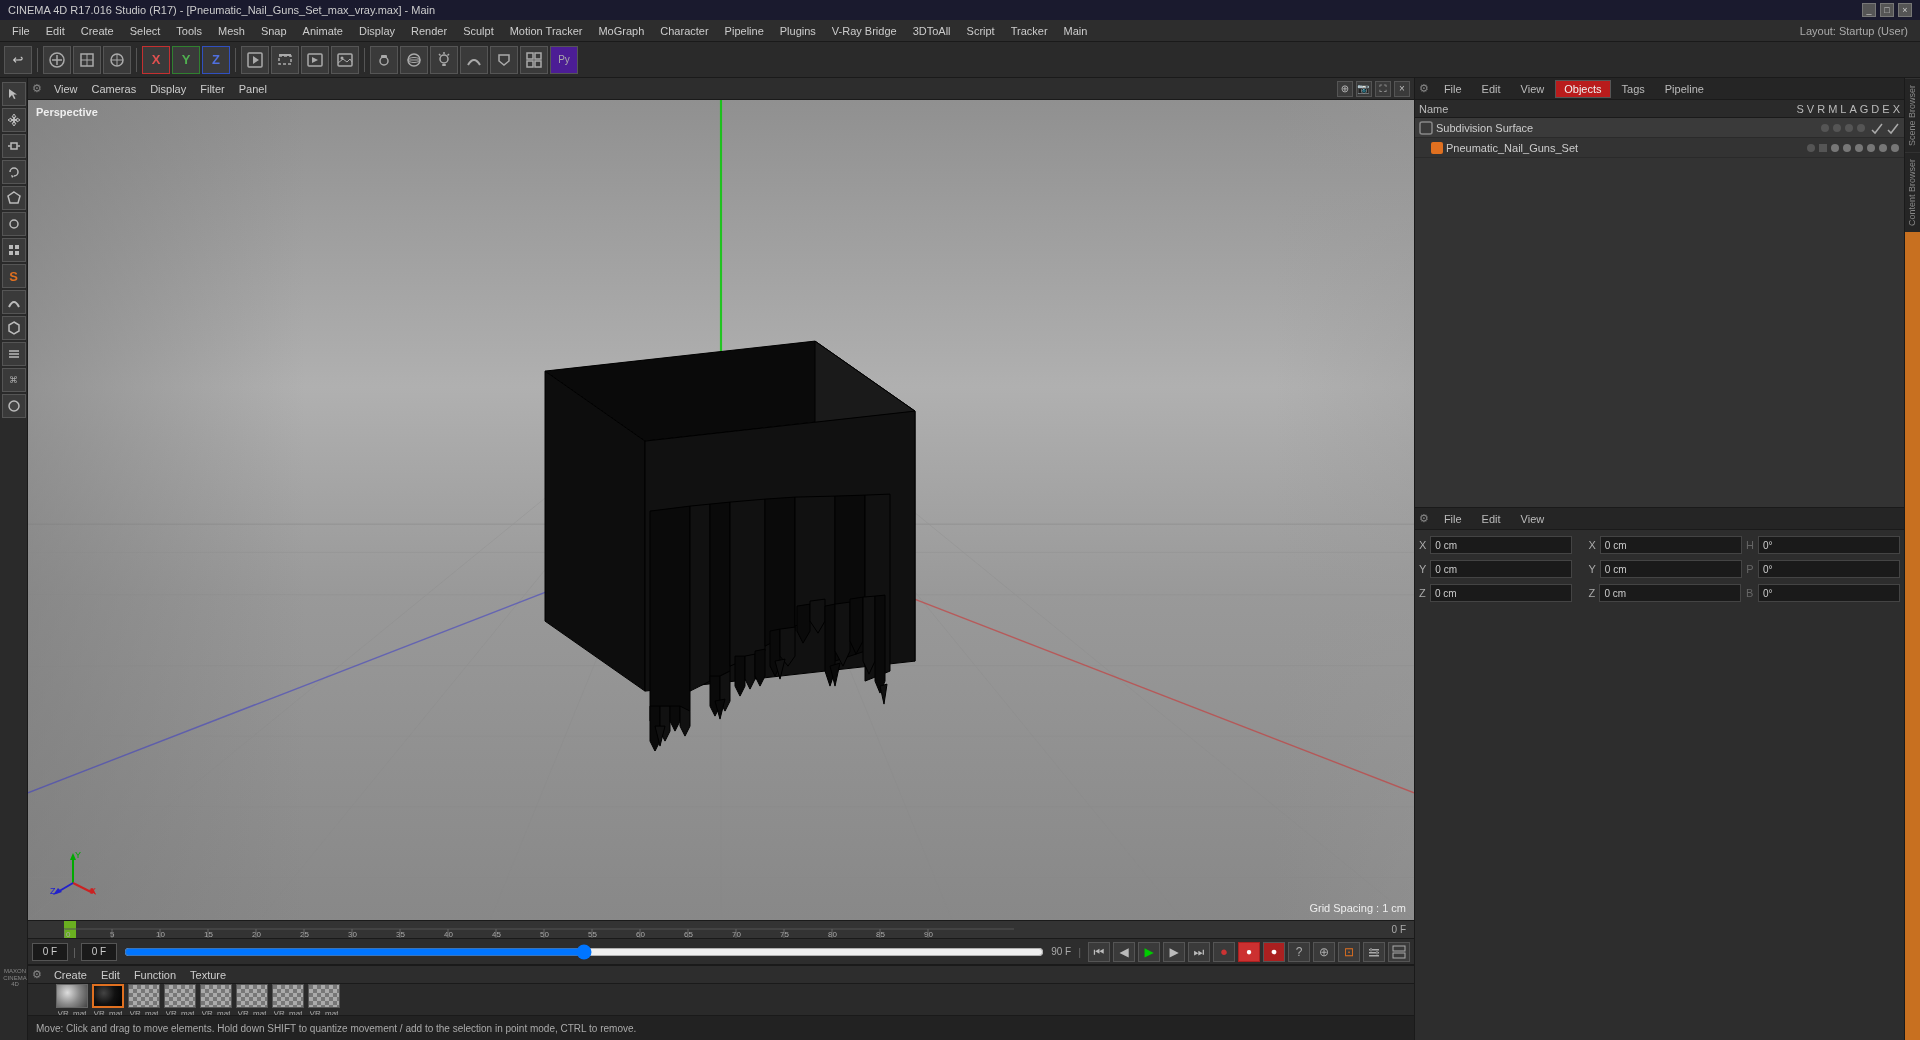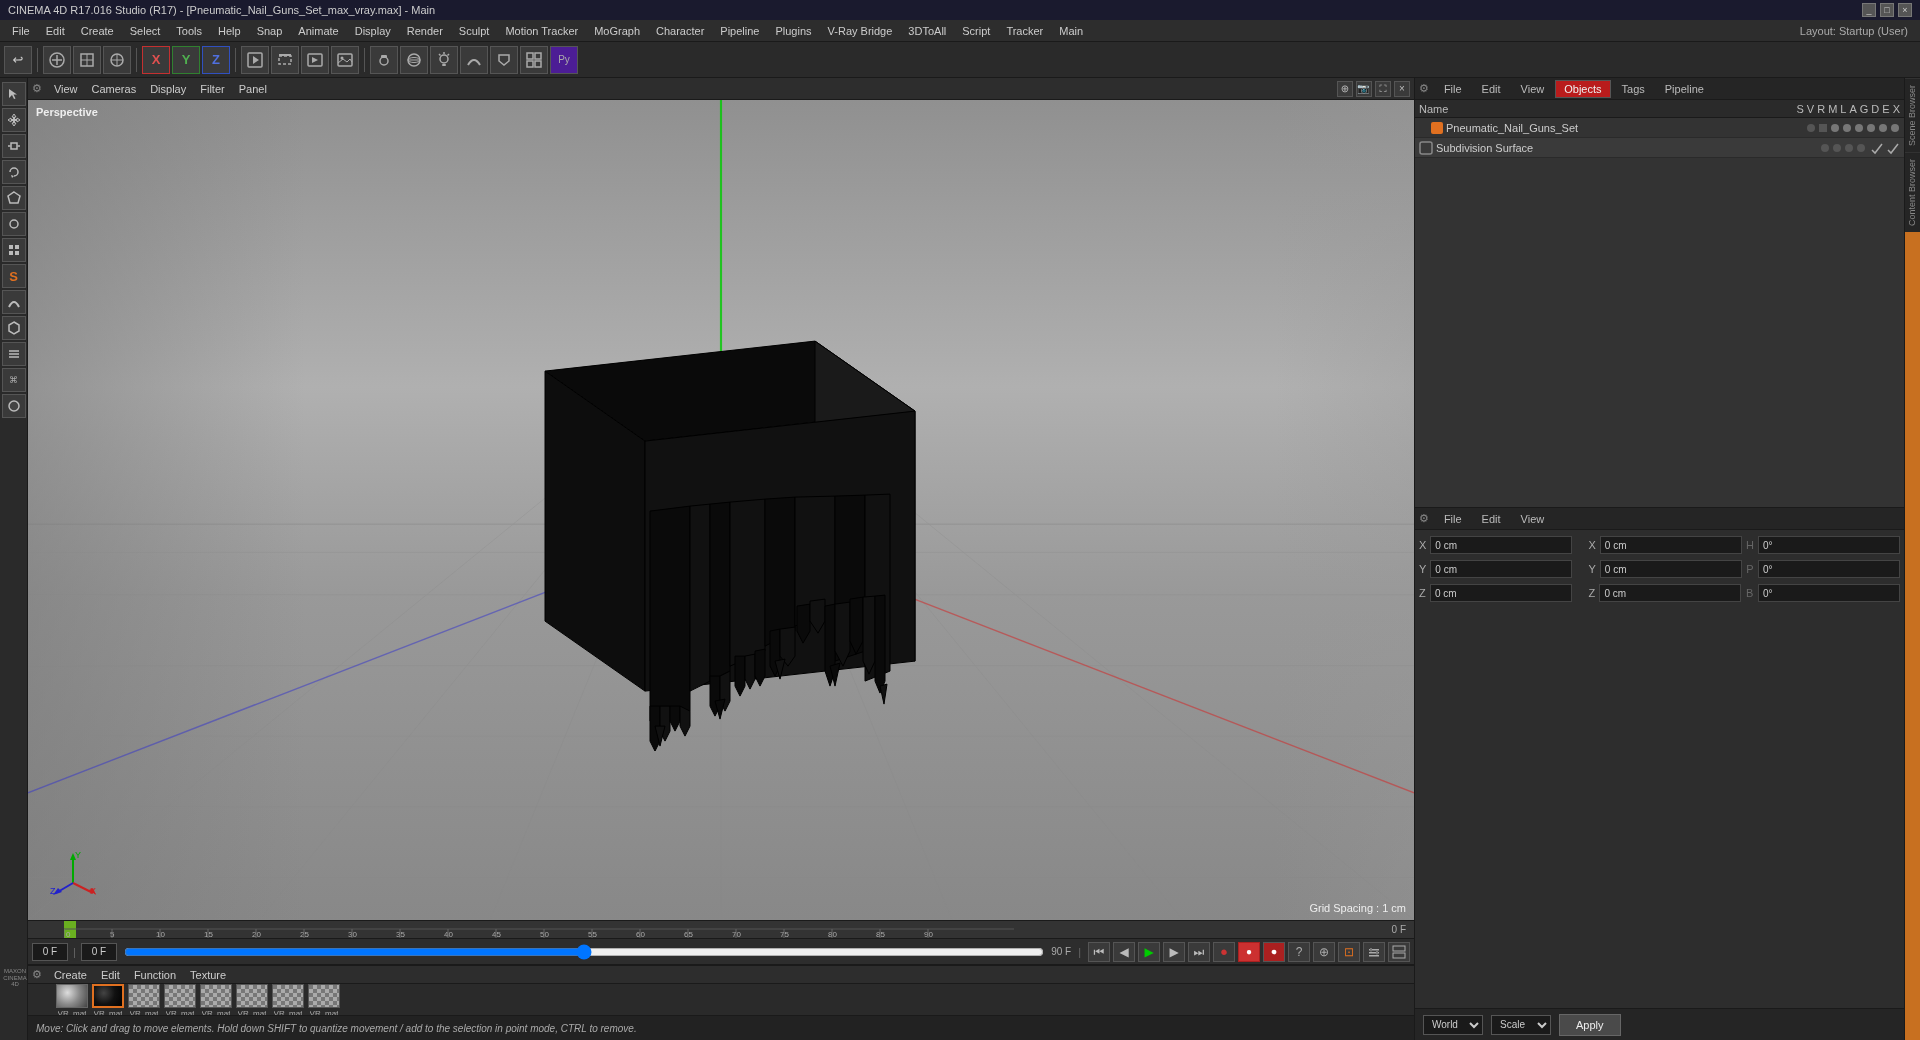--- a/index.html
+++ b/index.html
@@ -313,21 +313,20 @@
     
     #statusbar {
       height: 14px;
       background: #222;
       display: flex;
       align-items: center;
       padding: 12px 8px;
       border-top: 1px solid #1a1a1a;
       color: #aaa;
       font-size: 10px;
-      font-style: italic;
     }
 
     
     #right-panel {
       width: 490px;
       background: #2d2d2d;
       border-left: 1px solid #1a1a1a;
       display: flex;
       flex-direction: column;
     }
@@ -519,21 +518,21 @@
     <div class="title-btn">×</div>
   </div>
 </div>
 
 <div id="menubar">
   <span class="menu-item">File</span>
   <span class="menu-item">Edit</span>
   <span class="menu-item">Create</span>
   <span class="menu-item">Select</span>
   <span class="menu-item">Tools</span>
-  <span class="menu-item">Help</span>
+  <span class="menu-item">Mesh</span>
   <span class="menu-item">Snap</span>
   <span class="menu-item">Animate</span>
   <span class="menu-item">Display</span>
   <span class="menu-item">Render</span>
   <span class="menu-item">Sculpt</span>
   <span class="menu-item">Motion Tracker</span>
   <span class="menu-item">MoGraph</span>
   <span class="menu-item">Character</span>
   <span class="menu-item">Pipeline</span>
   <span class="menu-item">Plugins</span>
@@ -1027,20 +1026,48 @@
               <span>M</span>
               <span>L</span>
               <span>A</span>
               <span>G</span>
               <span>D</span>
               <span>E</span>
               <span>X</span>
           </div>
         </div>
 
+        <div style="height:20px; display:flex; align-items:center; padding:0 4px; border-bottom:1px solid #2a2a2a; cursor:pointer; background:#3a3a3a;">
+          <svg width="14" height="14" viewBox="0 0 14 14" style="margin-right:3px;">
+              <rect x="1" y="1" width="12" height="12" rx="2" fill="none" stroke="#888" stroke-width="1.5"></rect>
+            </svg>
+          <span style="flex:1; font-size:11px; color:#ccc;">Subdivision Surface</span>
+          <div style="display:flex; gap:2px; margin-right:4px;">
+            <svg width="10" height="10" viewBox="0 0 10 10">
+                <circle cx="5" cy="5" r="4" fill="#555"></circle>
+              </svg>
+            <svg width="10" height="10" viewBox="0 0 10 10">
+                <circle cx="5" cy="5" r="4" fill="#555"></circle>
+              </svg>
+            <svg width="10" height="10" viewBox="0 0 10 10">
+                <circle cx="5" cy="5" r="4" fill="#555"></circle>
+              </svg>
+            <svg width="10" height="10" viewBox="0 0 10 10">
+                <circle cx="5" cy="5" r="4" fill="#555"></circle>
+              </svg>
+          </div>
+
+          <svg width="14" height="14" viewBox="0 0 14 14" style="margin-right:2px;">
+              <path d="M2 9 L5 12 L12 3" fill="none" stroke="#aaa" stroke-width="1.5"></path>
+            </svg>
+          <svg width="14" height="14" viewBox="0 0 14 14">
+              <path d="M2 9 L5 12 L12 3" fill="none" stroke="#aaa" stroke-width="1.5"></path>
+            </svg>
+        </div>
+
         <div style="height:20px; display:flex; align-items:center; padding:0 4px 0 16px; border-bottom:1px solid #2a2a2a; cursor:pointer;">
           <div style="width:12px; height:12px; background:#e07020; border-radius:2px; margin-right:3px;"></div>
           <span style="flex:1; font-size:11px; color:#ccc;">Pneumatic_Nail_Guns_Set</span>
 
           <div style="display:flex; gap:2px;">
             <svg width="10" height="10" viewBox="0 0 10 10">
                 <circle cx="5" cy="5" r="4" fill="#555"></circle>
               </svg>
             <svg width="10" height="10" viewBox="0 0 10 10">
                 <rect x="1" y="1" width="8" height="8" fill="#555"></rect>
@@ -1058,48 +1085,20 @@
                 <circle cx="5" cy="5" r="4" fill="#777"></circle>
               </svg>
             <svg width="10" height="10" viewBox="0 0 10 10">
                 <circle cx="5" cy="5" r="4" fill="#777"></circle>
               </svg>
             <svg width="10" height="10" viewBox="0 0 10 10">
                 <circle cx="5" cy="5" r="4" fill="#777"></circle>
               </svg>
           </div>
         </div>
-
-        <div style="height:20px; display:flex; align-items:center; padding:0 4px; border-bottom:1px solid #2a2a2a; cursor:pointer; background:#3a3a3a;">
-          <svg width="14" height="14" viewBox="0 0 14 14" style="margin-right:3px;">
-              <rect x="1" y="1" width="12" height="12" rx="2" fill="none" stroke="#888" stroke-width="1.5"></rect>
-            </svg>
-          <span style="flex:1; font-size:11px; color:#ccc;">Subdivision Surface</span>
-          <div style="display:flex; gap:2px; margin-right:4px;">
-            <svg width="10" height="10" viewBox="0 0 10 10">
-                <circle cx="5" cy="5" r="4" fill="#555"></circle>
-              </svg>
-            <svg width="10" height="10" viewBox="0 0 10 10">
-                <circle cx="5" cy="5" r="4" fill="#555"></circle>
-              </svg>
-            <svg width="10" height="10" viewBox="0 0 10 10">
-                <circle cx="5" cy="5" r="4" fill="#555"></circle>
-              </svg>
-            <svg width="10" height="10" viewBox="0 0 10 10">
-                <circle cx="5" cy="5" r="4" fill="#555"></circle>
-              </svg>
-          </div>
-
-          <svg width="14" height="14" viewBox="0 0 14 14" style="margin-right:2px;">
-              <path d="M2 9 L5 12 L12 3" fill="none" stroke="#aaa" stroke-width="1.5"></path>
-            </svg>
-          <svg width="14" height="14" viewBox="0 0 14 14">
-              <path d="M2 9 L5 12 L12 3" fill="none" stroke="#aaa" stroke-width="1.5"></path>
-            </svg>
-        </div>
       </div>
     </div>
 
     <div id="attr-editor">
       <div id="attr-editor-tabs">
         <span style="font-size:11px; color:#888; margin-right:4px;">⚙</span>
         <span class="obj-tab">File</span>
         <span class="obj-tab">Edit</span>
         <span class="obj-tab">View</span>
       </div>
@@ -1126,32 +1125,20 @@
         <div class="coord-row">
           <span class="coord-label">Z</span>
           <input class="coord-input" type="text" value="0 cm" style="">
           <span class="coord-sep"></span>
           <span class="coord-label2">Z</span>
           <input class="coord-input2" type="text" value="0 cm" style="">
           <span class="coord-sep">B</span>
           <input class="coord-input2" type="text" value="0°" style="">
         </div>
       </div>
-      <div id="attr-bottom-row">
-        <select class="attr-select">
-          <option>World</option>
-          <option>Object</option>
-          <option>Local</option>
-        </select>
-        <select class="attr-select">
-          <option>Scale</option>
-          <option>Size</option>
-        </select>
-        <button id="apply-btn">Apply</button>
-      </div>
     </div>
   </div>
 
   <div id="far-right">
     <div class="fr-tab">Scene Browser</div>
     <div class="fr-tab">Content Browser</div>
     <div style="flex:1; background:#c87020; width:100%;"></div>
   </div>
 
 </div>

